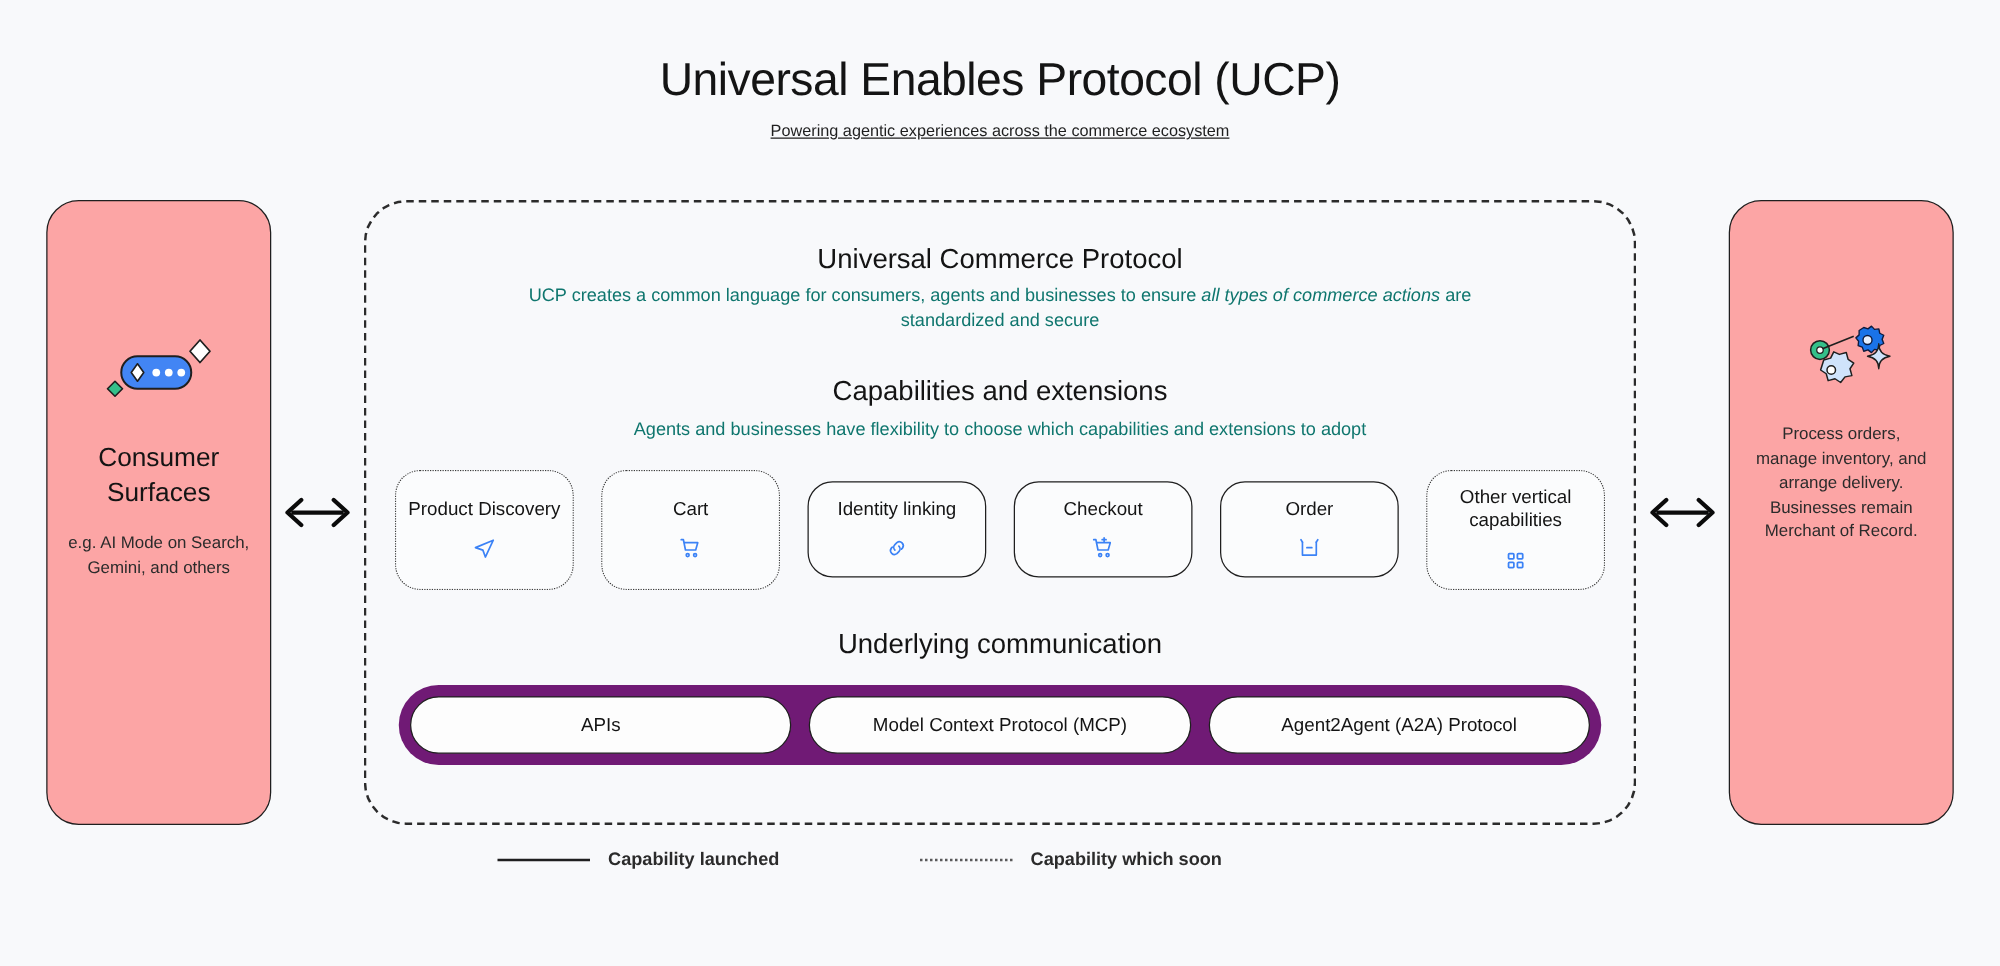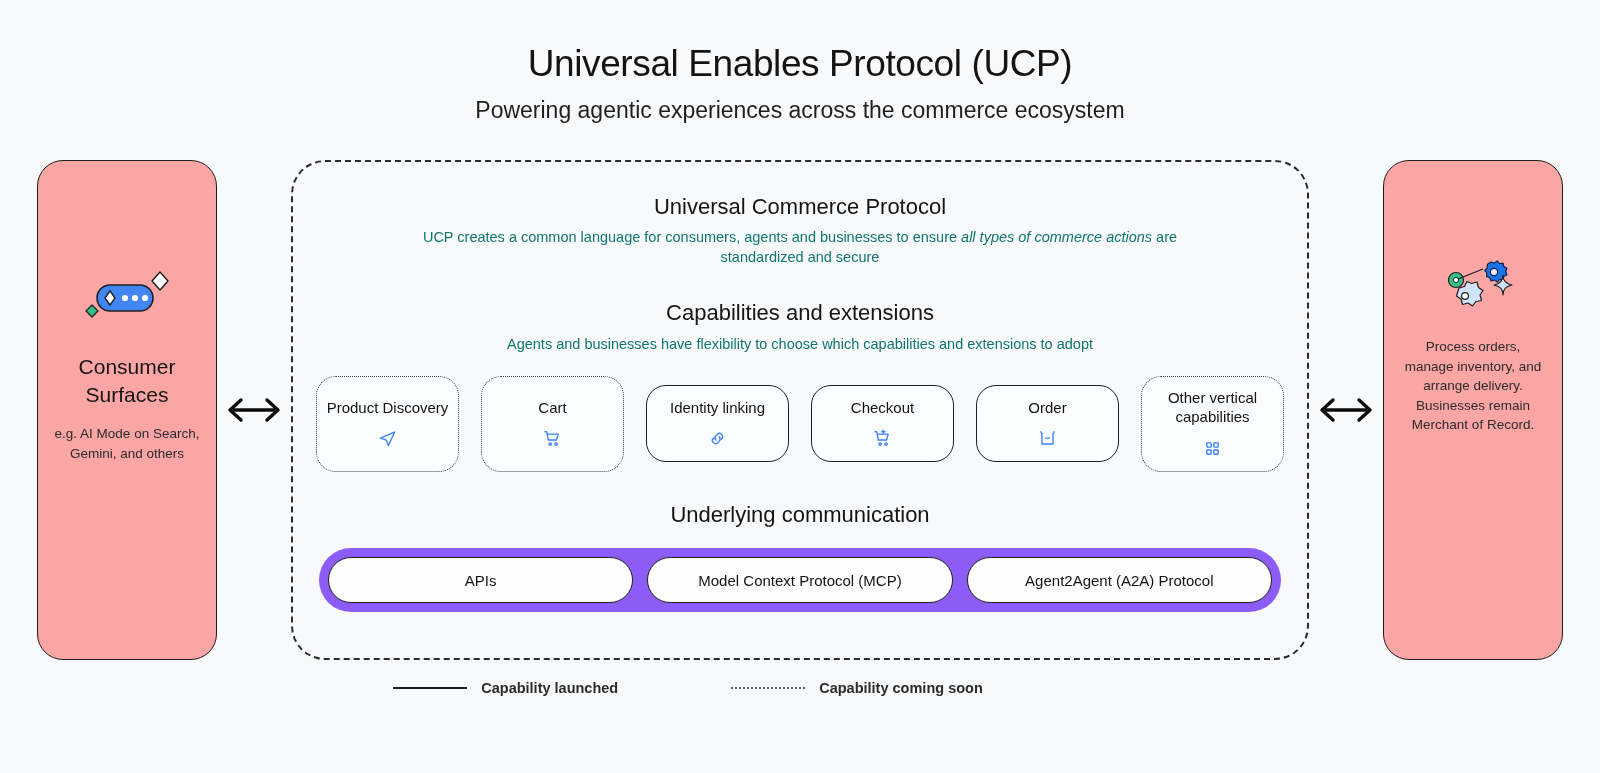--- a/index.html
+++ b/index.html
@@ -23,25 +23,26 @@
   }
   .page-title {
     font-size: 37px;
     font-weight: 400;
     letter-spacing: -0.4px;
     color: #141414;
     margin: 0;
     line-height: 1.2;
   }
   .page-subtitle {
-    font-size: 23px;
+    font-size: 13px;
     font-weight: 400;
     color: #1f1f1f;
     margin: 11px 0 0 0;
     line-height: 1.2;
+    text-decoration: underline;
   }
 
   
   .stage {
     position: absolute;
     left: 0;
     top: 160px;
     width: 1600px;
     height: 505px;
     display: flex;
@@ -171,21 +172,21 @@
     align-items: center;
     justify-content: center;
   }
 
   
   .block-comm { padding-top: 30px; }
 
   .comm-bar {
     margin: 20px auto 0 auto;
     width: 962px;
-    background: #8b5cf6;
+    background: #701a75;
     border-radius: 32px;
     padding: 9px;
     box-sizing: border-box;
     display: flex;
     gap: 14px;
   }
   .pill {
     flex: 1 1 0;
     height: 46px;
     background: #fdfdfd;
@@ -386,15 +387,15 @@
 
 </div>
 
 <div class="legend">
   <div class="legend-item">
     <span class="legend-line-solid"></span>
     <span>Capability launched</span>
   </div>
   <div class="legend-item">
     <span class="legend-line-dotted"></span>
-    <span>Capability coming soon</span>
+    <span>Capability which soon</span>
   </div>
 </div>
 
 </body></html>

